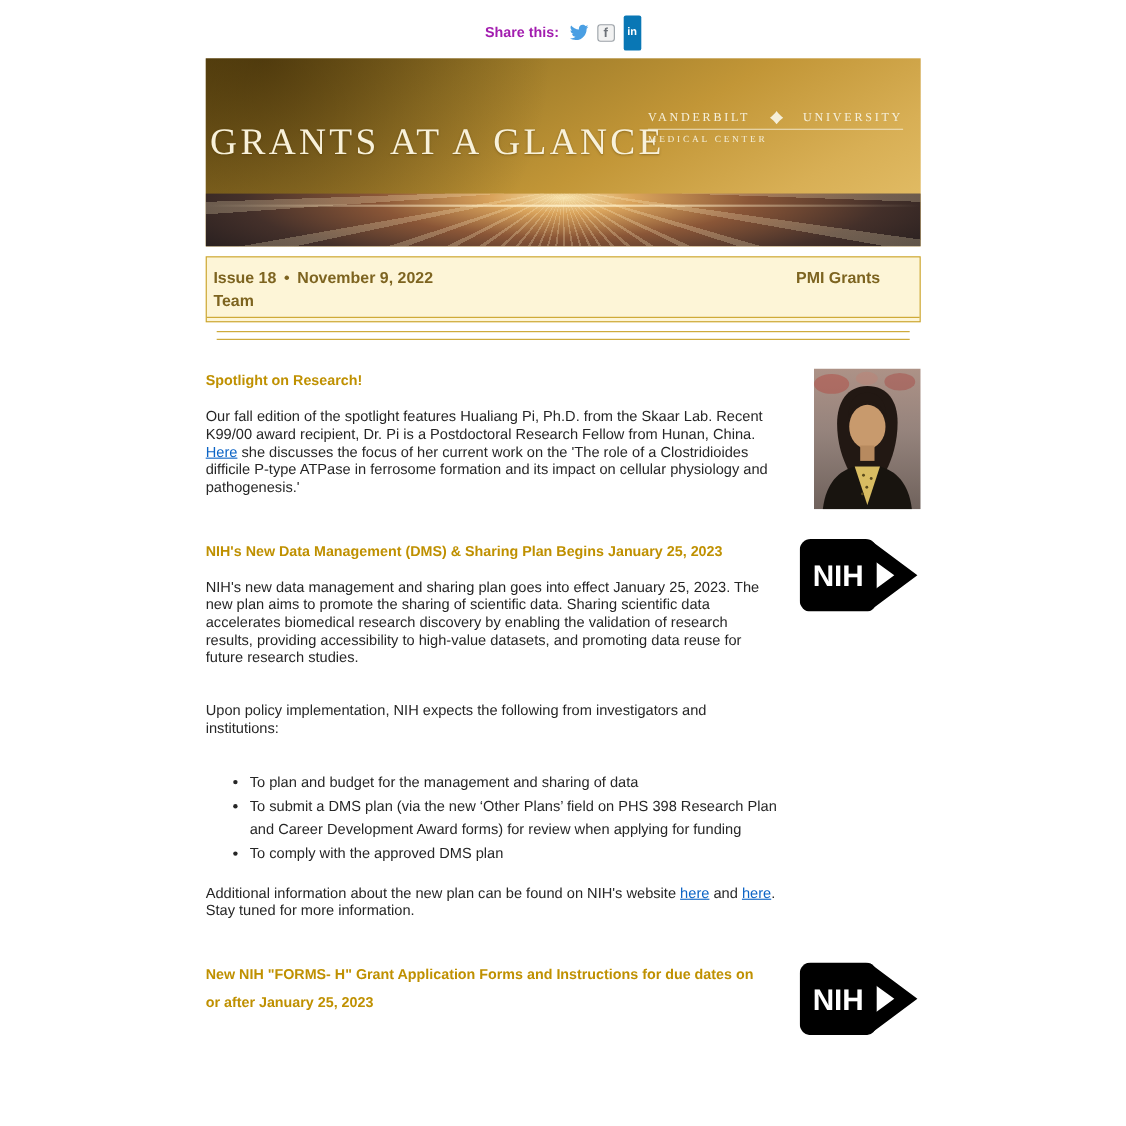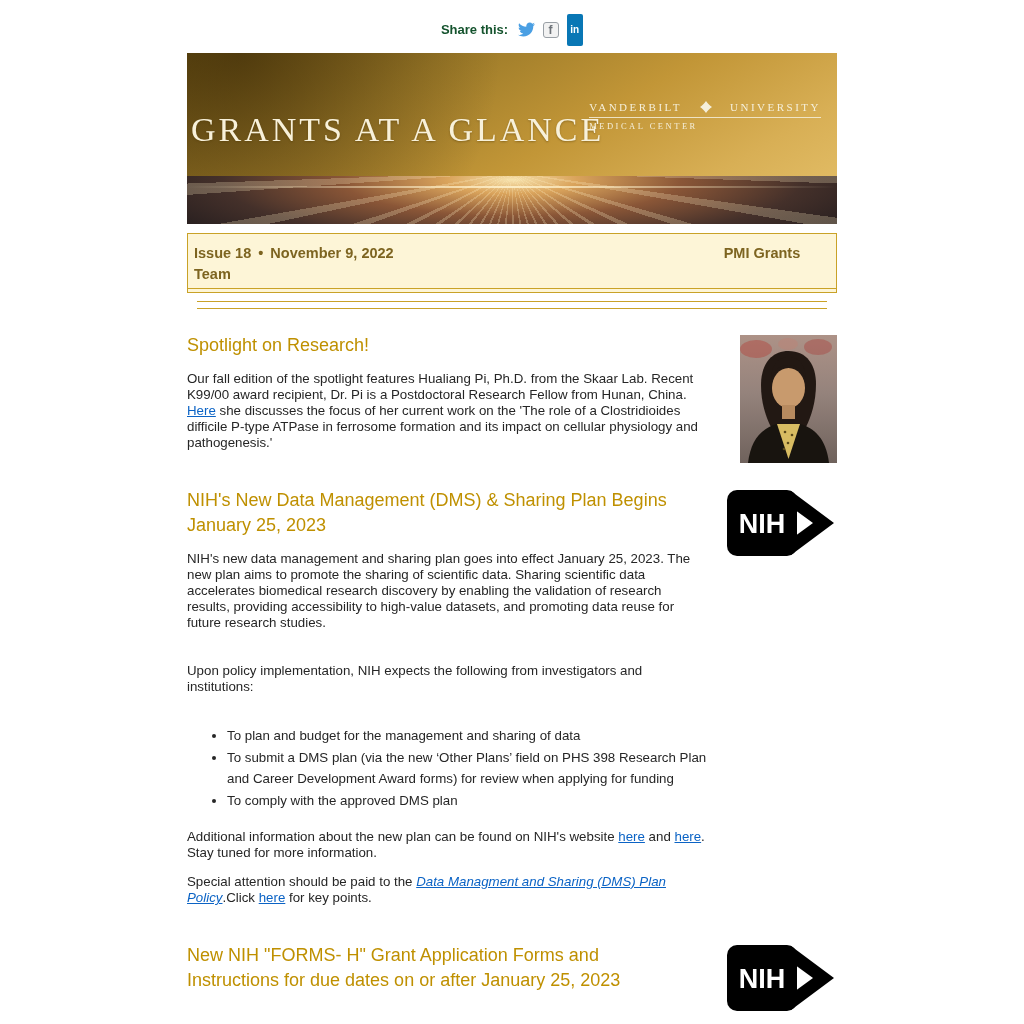--- a/index.html
+++ b/index.html
@@ -2,21 +2,21 @@
 <html><head>
 <meta charset="utf-8">
 <style>
   * { margin:0; padding:0; box-sizing:border-box; }
   html,body { width:1024px; height:1024px; overflow:hidden; background:#ffffff;
               font-family:"Liberation Sans", sans-serif; color:#262626; }
   .page { width:650px; margin:0 auto; }
 
   
   .share-bar { display:flex; justify-content:center; align-items:center; gap:7px; padding:21px 0 15px; }
-  .share-label { font-weight:bold; font-size:13px; color:#14532d; margin-right:3px; }
+  .share-label { font-weight:bold; font-size:13px; color:#a21caf; margin-right:3px; }
   .share-icon { width:17px; height:17px; display:inline-flex; align-items:center; justify-content:center; cursor:pointer; text-decoration:none; }
   .fb-box { width:16px; height:16px; border:1px solid #9aa0a6; border-radius:3px; background:#f2f2f2;
             color:#6d7278; font-weight:bold; font-size:12px; display:flex; align-items:flex-end; justify-content:center; line-height:13px; }
   .in-box { width:16px; height:32px; border-radius:2px; background:#0977b5; color:#fff; font-weight:bold;
             font-size:10px; display:flex; align-items:center; justify-content:center; }
 
   
   .banner { position:relative; height:171px; overflow:hidden;
             background:linear-gradient(150deg,#6e5415 0%,#9c7a28 28%,#c29637 55%,#d8af55 78%,#e6c26c 100%); }
   .banner-vignette { position:absolute; inset:0;
@@ -43,21 +43,21 @@
   .issue-spacer { display:inline-block; width:330px; }
 
   .rule { width:630px; margin:8px auto 0; border:0; border-top:1px solid #c9a227; }
   .rule + .rule { margin-top:6px; }
 
   
   .section { margin-top:24px; }
   .section::after { content:""; display:block; clear:both; }
   .media-right { float:right; margin-left:22px; margin-top:2px; }
   .section-body { max-width:520px; }
-  h2 { font-size:18px; font-weight:normal; color:#bf9000; line-height:25px; margin-bottom:13px;margin-top:20px; }
+  h2 { font-size:13px; font-weight:bold; color:#bf9000; line-height:25px; margin-bottom:13px;margin-top:20px; }
   .forms-heading { max-width:500px; }
   p { font-size:13.3px; line-height:16px; margin-bottom:13px; }
   .gap-lg { margin-bottom:32px; }
   ul { margin:30px 0 18px 24px; padding-left:16px; }
   li { font-size:13.3px; line-height:21px; margin-bottom:1px; }
   .link { color:#0b63c5; text-decoration:underline; cursor:pointer; }
   .link-italic { font-style:italic; }
 
   .photo-woman { width:97px; height:128px; display:block; }
   .nih-logo { width:110px; height:66px; display:block; }
@@ -148,21 +148,20 @@
     <div class="section-body">
       <h2>NIH's New Data Management (DMS) &amp; Sharing Plan Begins January 25, 2023</h2>
       <p class="gap-lg">NIH's new data management and sharing plan goes into effect January 25, 2023. The new plan aims to promote the sharing of scientific data. Sharing scientific data accelerates biomedical research discovery by enabling the validation of research results, providing accessibility to high-value datasets, and promoting data reuse for future research studies.</p>
       <p>Upon policy implementation, NIH expects the following from investigators and institutions:</p>
       <ul>
         <li>To plan and budget for the management and sharing of data</li>
         <li>To submit a DMS plan (via the new ‘Other Plans’ field on PHS 398 Research Plan and Career Development Award forms) for review when applying for funding</li>
         <li>To comply with the approved DMS plan</li>
       </ul>
       <p><span>Additional information about the new plan can be found on NIH's website </span><a class="link">here</a><span> and </span><a class="link">here</a><span>. Stay tuned for more information.</span></p>
-      <p><span>Special attention should be paid to the </span><a class="link link-italic">Data Managment and Sharing (DMS) Plan Policy</a><span>.Click </span><a class="link">here</a><span> for key points.</span></p>
     </div>
   </section>
 
   <section class="section">
     <div class="media-right">
       <svg class="nih-logo" viewBox="0 0 110 66">
         <rect x="0" y="0" width="70" height="66" rx="10" fill="#000"></rect>
         <text x="35" y="43" fill="#fff" font-size="27" font-weight="bold" text-anchor="middle" font-family="Liberation Sans, sans-serif">NIH</text>
         <path d="M64 1 L107 33 L64 65 L64 49 L86 33 L64 17 Z" fill="#000"></path>
       </svg>

